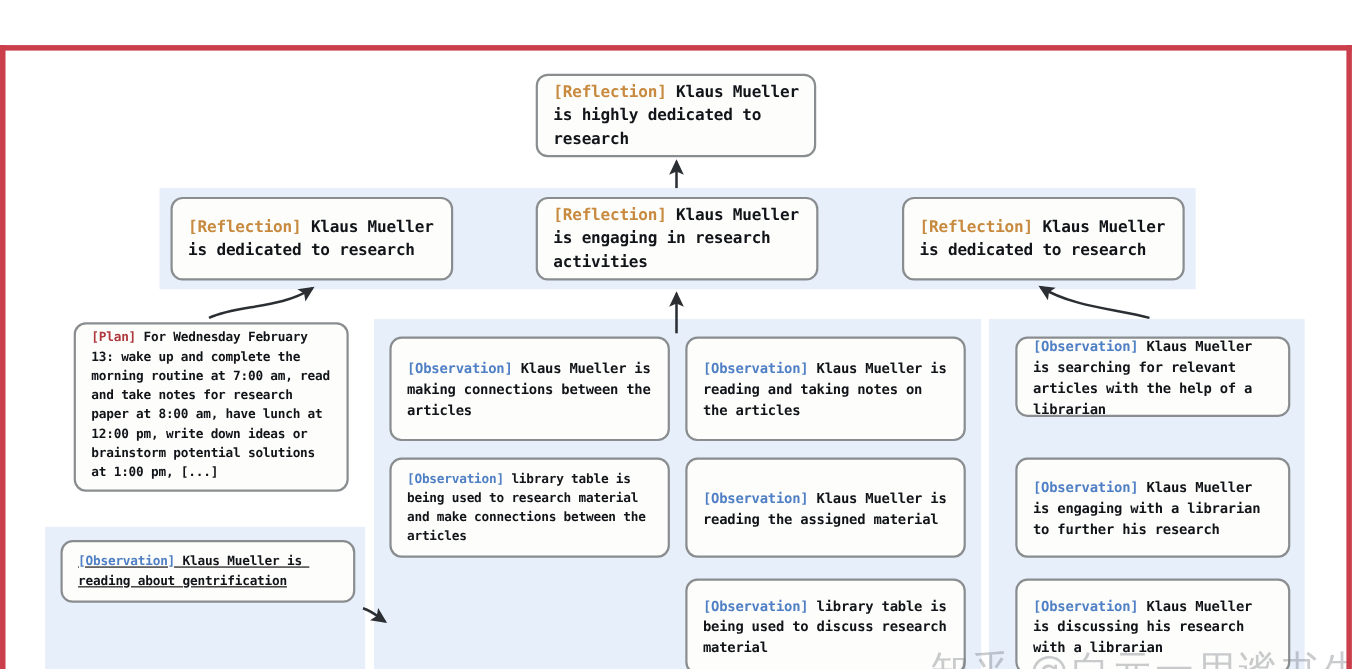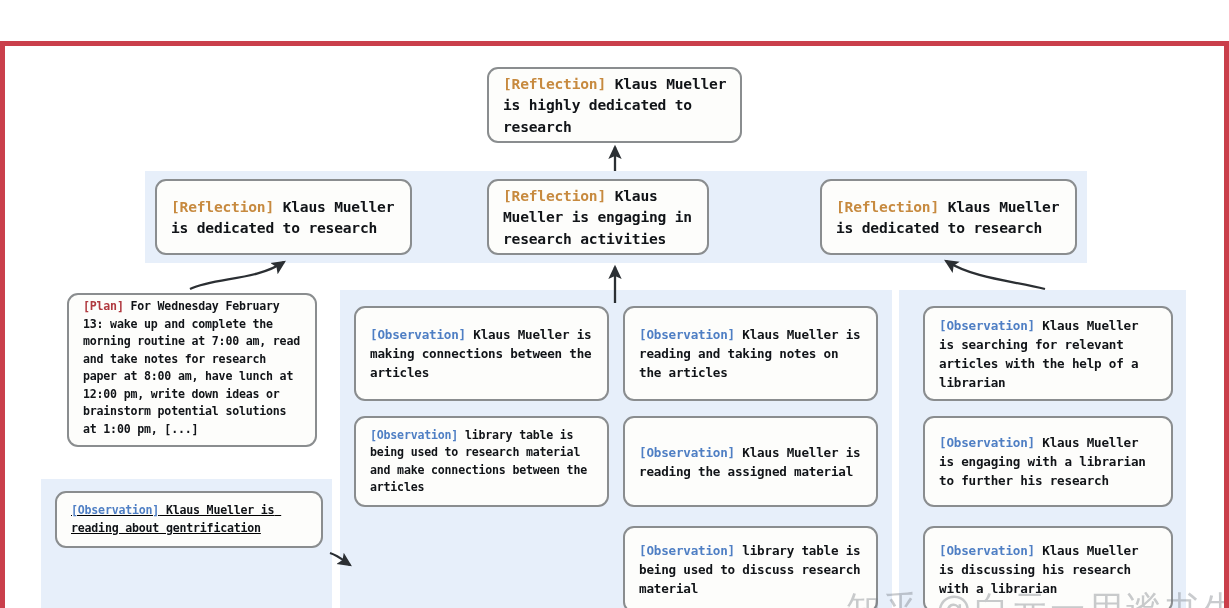--- a/index.html
+++ b/index.html
@@ -98,21 +98,21 @@
   <div class="panel" style="left:899px; top:249px; width:287px; height:338px;"></div>
 
   <div class="node fs15" style="left:487px; top:26px; width:255px; height:76px;">
     <div class="txt"><span class="tag tag-reflection">[Reflection]</span><span> Klaus Mueller is highly dedicated to research</span></div>
   </div>
 
   <div class="node fs15" style="left:155px; top:138px; width:257px; height:76px;">
     <div class="txt"><span class="tag tag-reflection">[Reflection]</span><span> Klaus Mueller is dedicated to research</span></div>
   </div>
 
-  <div class="node fs15" style="left:487px; top:138px; width:222px; height:76px;">
+  <div class="node fs15" style="left:487px; top:138px; width:257px; height:76px;">
     <div class="txt"><span class="tag tag-reflection">[Reflection]</span><span> Klaus Mueller is engaging in research activities</span></div>
   </div>
 
   <div class="node fs15" style="left:820px; top:138px; width:257px; height:76px;">
     <div class="txt"><span class="tag tag-reflection">[Reflection]</span><span> Klaus Mueller is dedicated to research</span></div>
   </div>
 
   <div class="node fs12" style="left:67px; top:252px; width:250px; height:154px; align-items:flex-end; padding-top:12px;">
     <div class="txt"><span class="tag tag-plan">[Plan]</span><span> For Wednesday February 13: wake up and complete the morning routine at 7:00 am, read and take notes for research paper at 8:00 am, have lunch at 12:00 pm, write down ideas or brainstorm potential solutions at 1:00 pm, [...]</span></div>
   </div>
@@ -131,21 +131,21 @@
   <div class="node fs13" style="left:623px; top:265px; width:255px; height:95px;">
     <div class="txt"><span class="tag tag-observation">[Observation]</span><span> Klaus Mueller is reading and taking notes on the articles</span></div>
   </div>
   <div class="node fs13" style="left:623px; top:485px; width:255px; height:87px;">
     <div class="txt"><span class="tag tag-observation">[Observation]</span><span> library table is being used to discuss research material</span></div>
   </div>
   <div class="node fs13" style="left:623px; top:375px; width:255px; height:91px;">
     <div class="txt"><span class="tag tag-observation">[Observation]</span><span> Klaus Mueller is reading the assigned material</span></div>
   </div>
 
-  <div class="node fs13" style="left:923px; top:265px; width:250px; height:95px;">
+  <div class="node fs13" style="left:923px; top:265px; width:250px; height:73px;">
     <div class="txt"><span class="tag tag-observation">[Observation]</span><span> Klaus Mueller is searching for relevant articles with the help of a librarian</span></div>
   </div>
   <div class="node fs13" style="left:923px; top:375px; width:250px; height:91px;">
     <div class="txt"><span class="tag tag-observation">[Observation]</span><span> Klaus Mueller is engaging with a librarian to further his research</span></div>
   </div>
   <div class="node fs13" style="left:923px; top:485px; width:250px; height:87px;">
     <div class="txt"><span class="tag tag-observation">[Observation]</span><span> Klaus Mueller is discussing his research with a librarian</span></div>
   </div>
 
   <svg class="arrows" viewBox="0 0 1229 608">

